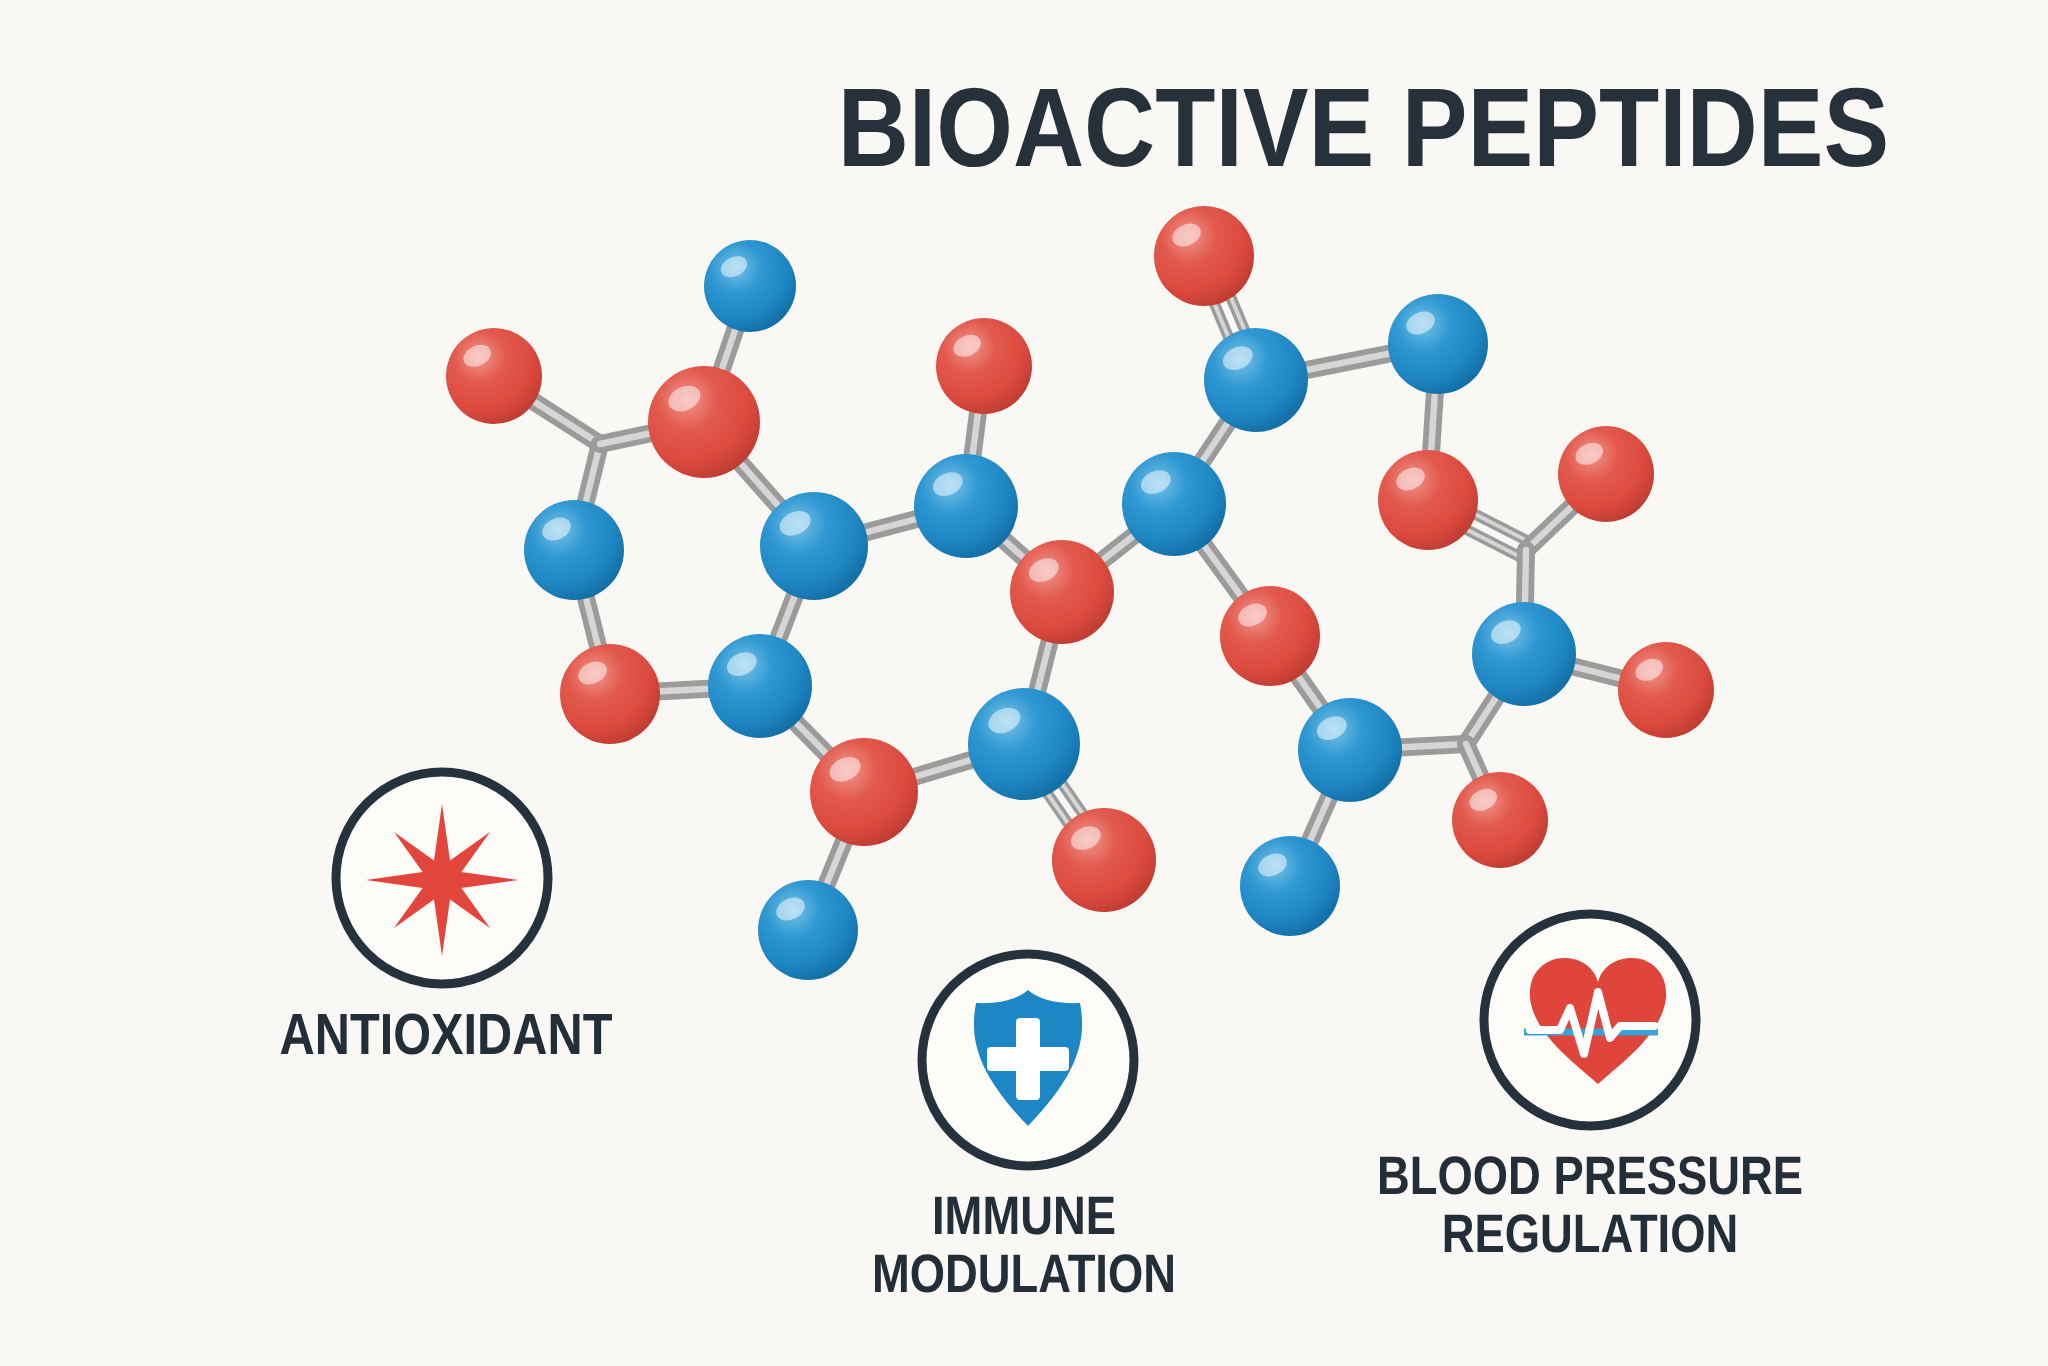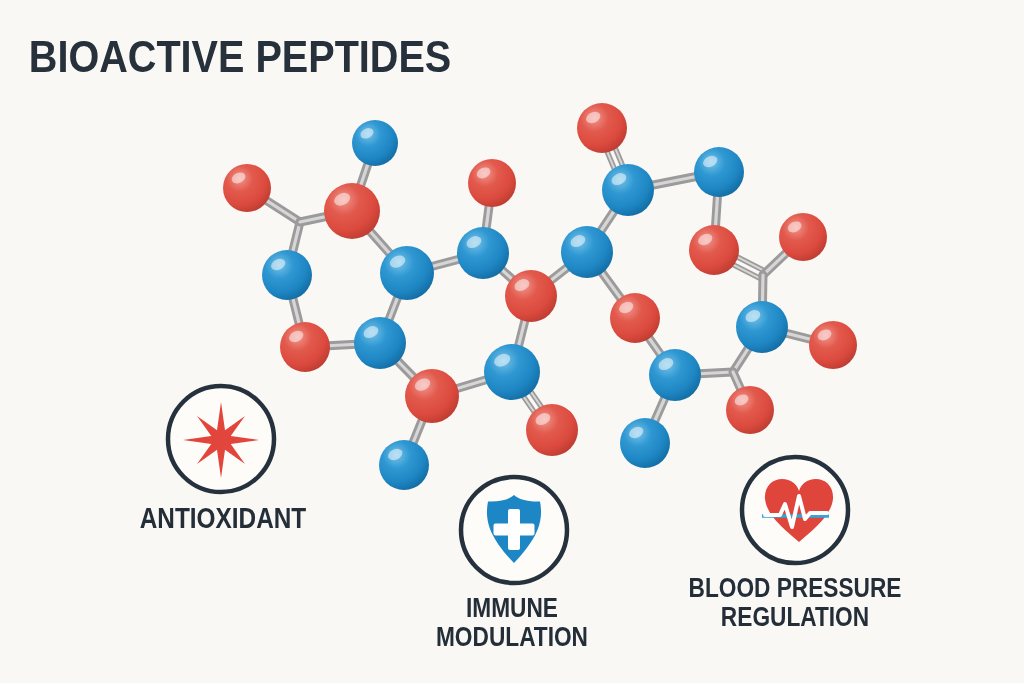--- a/index.html
+++ b/index.html
@@ -2,22 +2,22 @@
 <html><head>
 <meta charset="utf-8">
 <style>
   html,body{margin:0;padding:0;}
   body{font-family:"Liberation Sans","DejaVu Sans",sans-serif;}
   #stage{
     position:relative;width:1024px;height:683px;overflow:hidden;
     background:#faf8f4;
   }
   .page-title{
-    position:absolute;top:31px;left:0;width:980px;text-align:left;
-    font-size:45px;font-weight:800;color:#27313c;white-space:nowrap;
+    position:absolute;top:31px;left:0;width:980px;text-align:right;
+    font-size:56px;font-weight:800;color:#27313c;white-space:nowrap;
   }
   .page-title span{display:inline-block;transform:scaleX(.88);transform-origin:center;}
   #molecule-svg{position:absolute;left:0;top:0;}
   .benefit-icon{position:absolute;}
   .benefit-label{
     position:absolute;text-align:center;color:#242e39;font-weight:800;
     font-size:28px;line-height:29px;white-space:pre-line;
     transform:scaleX(.84);transform-origin:center top;
   }
   .label-antioxidant{left:73px;top:504px;width:300px;font-size:29px;}

